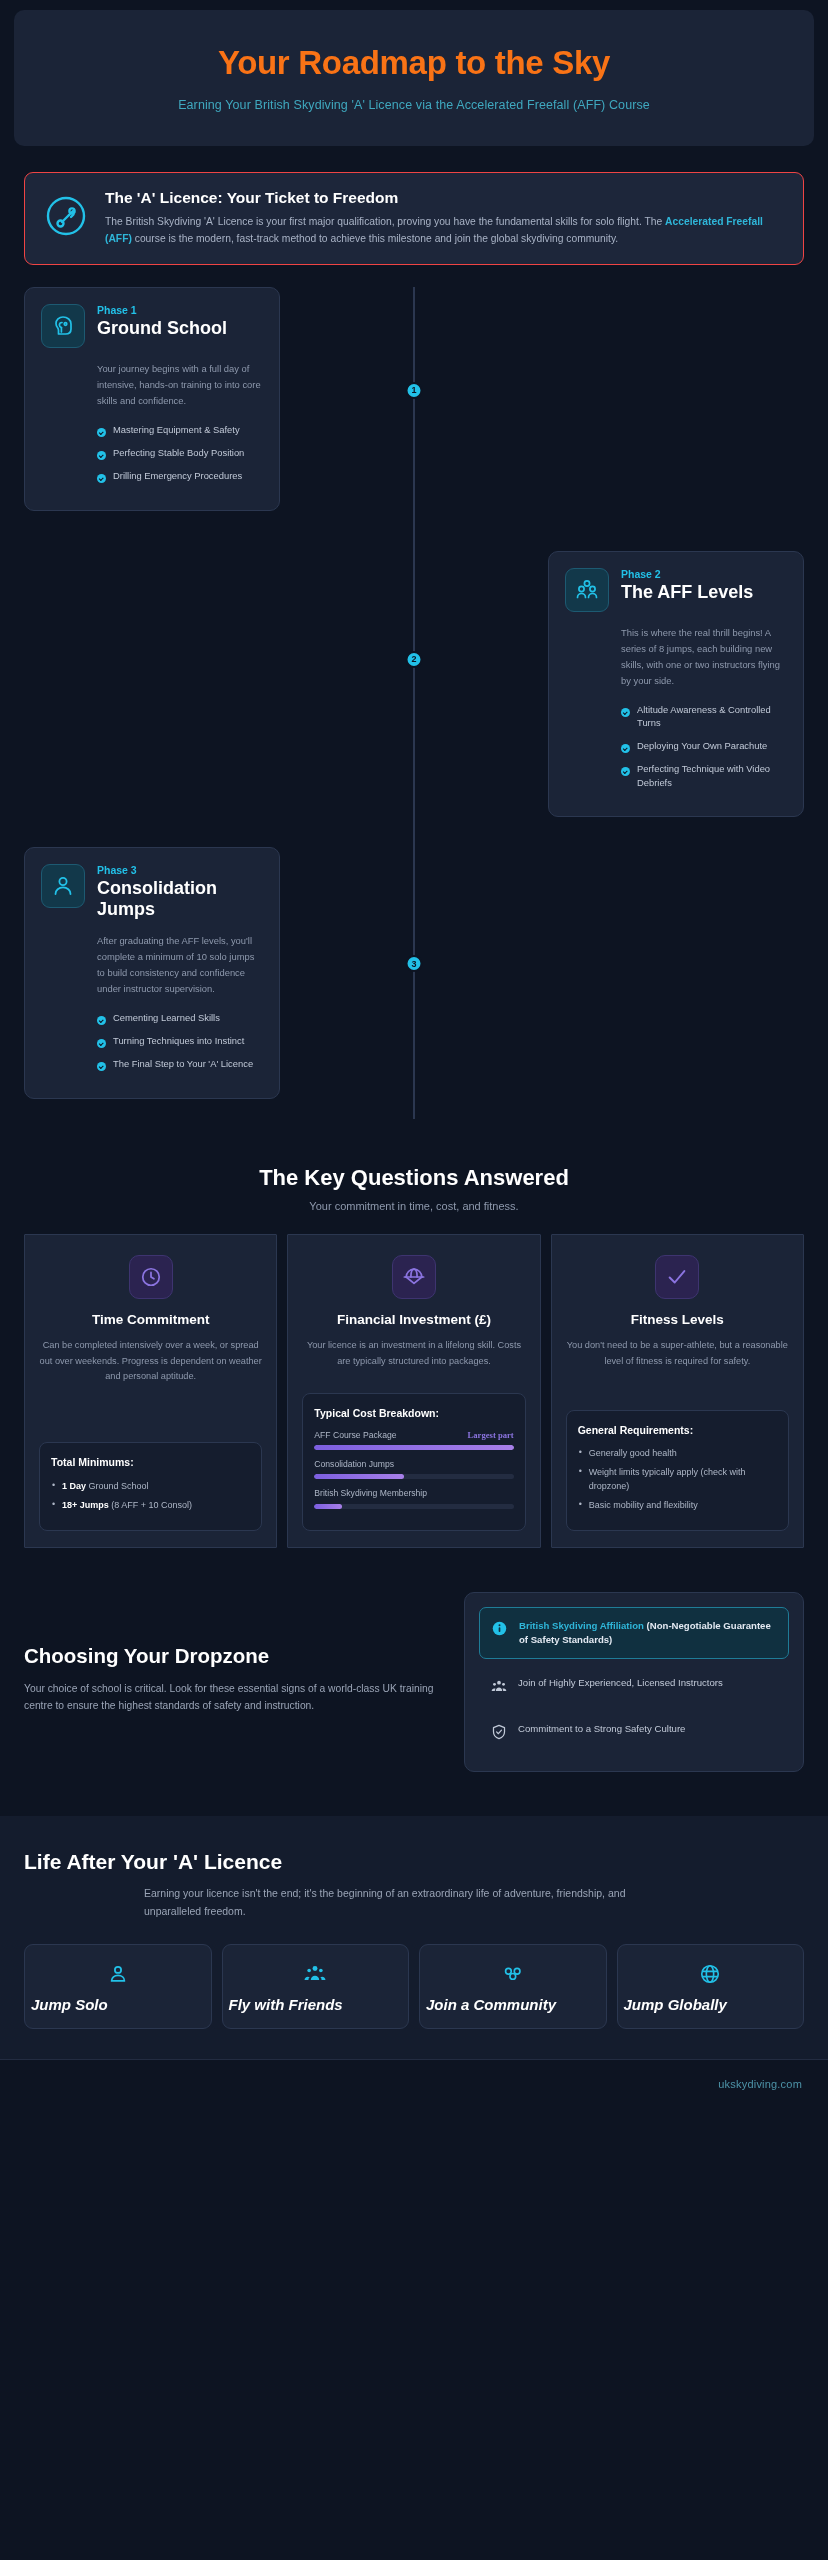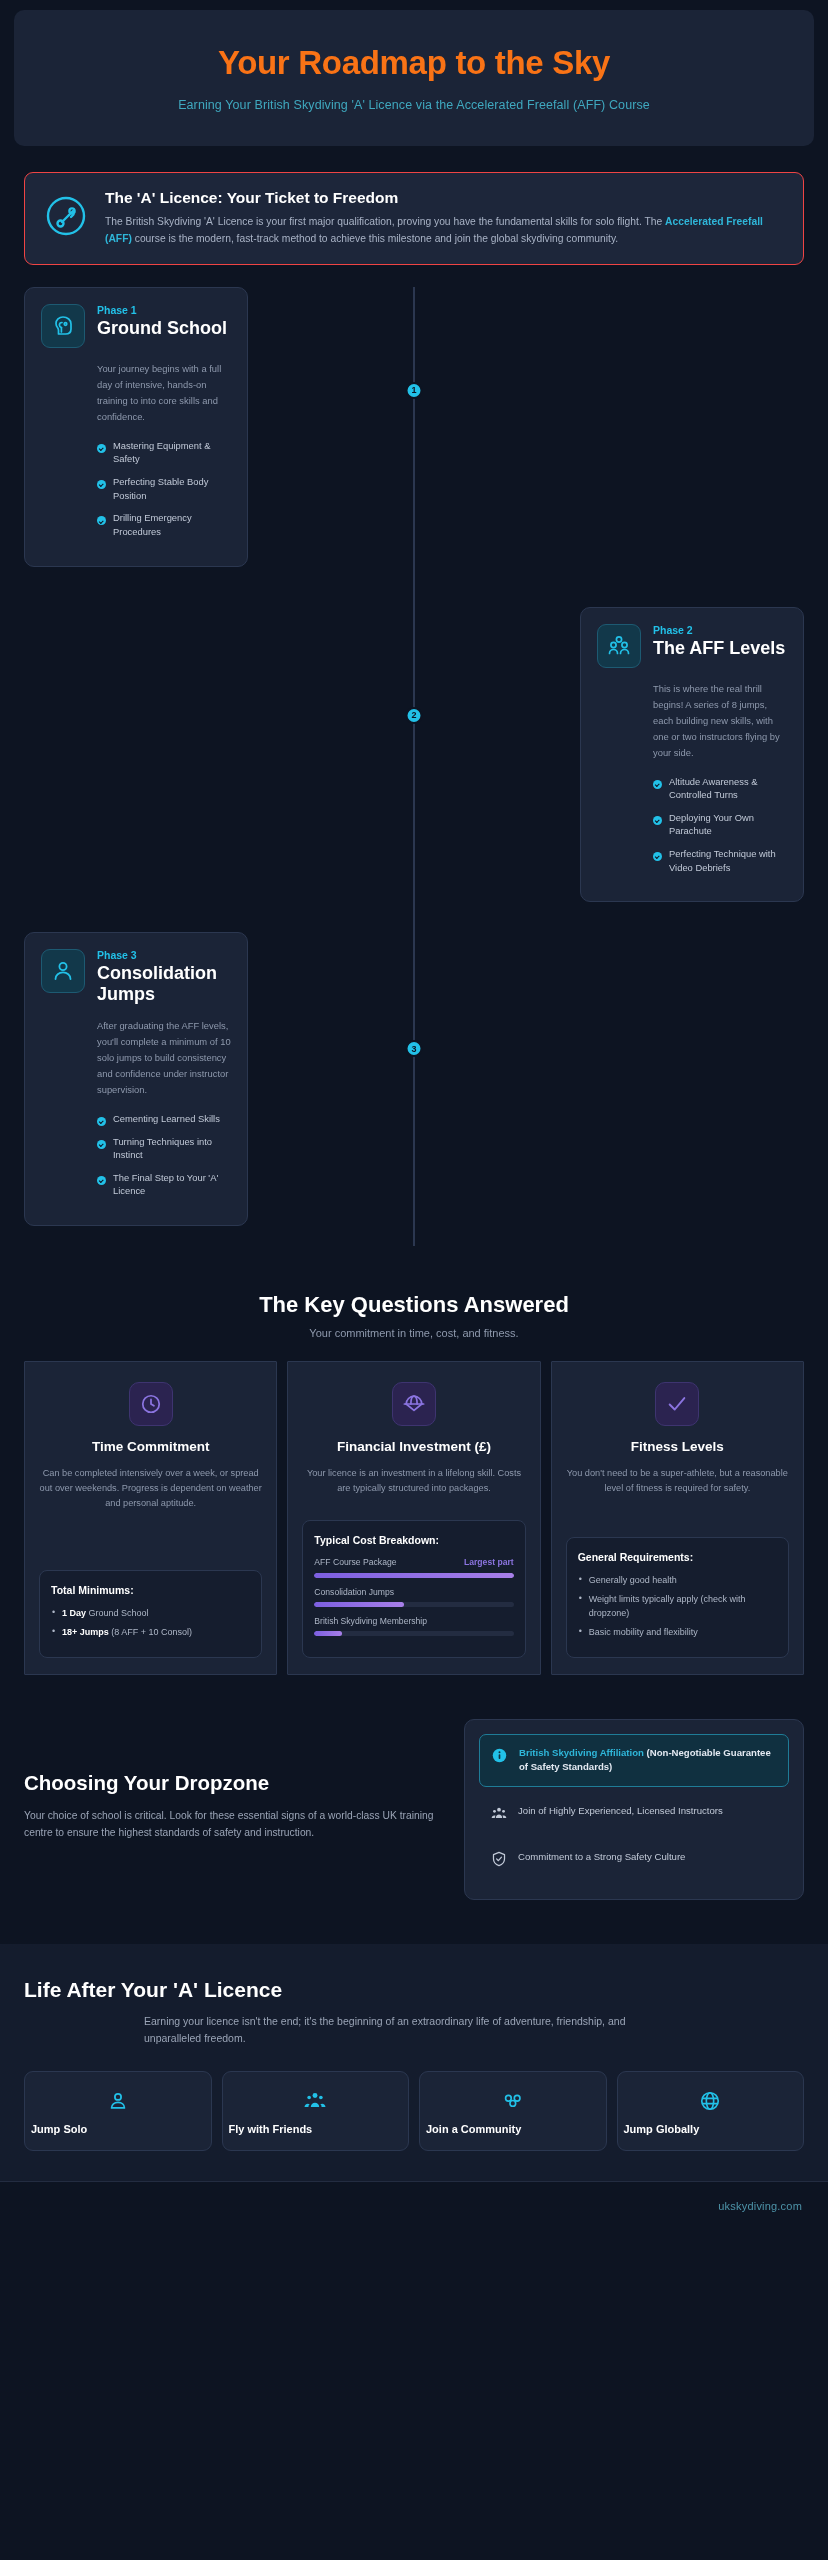--- a/index.html
+++ b/index.html
@@ -89,21 +89,21 @@
     position: relative;
     display: flex;
     align-items: flex-start;
     padding: 0 24px;
     min-height: 120px;
   }
   .phase-row.left { justify-content: flex-start; }
   .phase-row.right { justify-content: flex-end; }
 
   .phase-card {
-    width: 224px;
+    width: 256px;
     background: #1b2437;
     border: 1px solid #2b3750;
     border-radius: 10px;
     padding: 16px 16px 18px 16px;
     position: relative;
     z-index: 2;
   }
   .phase-head { display: flex; gap: 12px; align-items: flex-start; }
   .phase-icon {
     flex: 0 0 auto;
@@ -281,20 +281,21 @@
     color: #aeb7c7;
     line-height: 1.3;
     max-width: 62%;
   }
   .cost-note {
     font-size: 8.6px;
     font-weight: bold;
     color: #8b74e0;
     line-height: 1.3;
     text-align: right;
+    font-family: Liberation Serif, serif;
   }
   .bar-track {
     height: 5px;
     border-radius: 3px;
     background: #232c41;
     overflow: hidden;
   }
   .bar-fill {
     height: 100%;
     border-radius: 3px;
@@ -380,23 +381,24 @@
     border: 1px solid #2b3750;
     border-radius: 9px;
     padding: 16px 6px 15px 6px;
   }
   .life-ico {
     height: 26px;
     margin-bottom: 9px;
     display: flex; align-items: center; justify-content: center;
   }
   .life-lbl {
-    font-size: 11px;
+    font-size: 15px;
     font-weight: bold;
     color: #ffffff;
+    font-style: italic;
   }
 
   .footer {
     border-top: 1px solid #232c41;
     padding: 14px 26px 16px 26px;
     text-align: right;
   }
   .footer-brand {
     font-size: 11px;
     color: #4d93a8;

